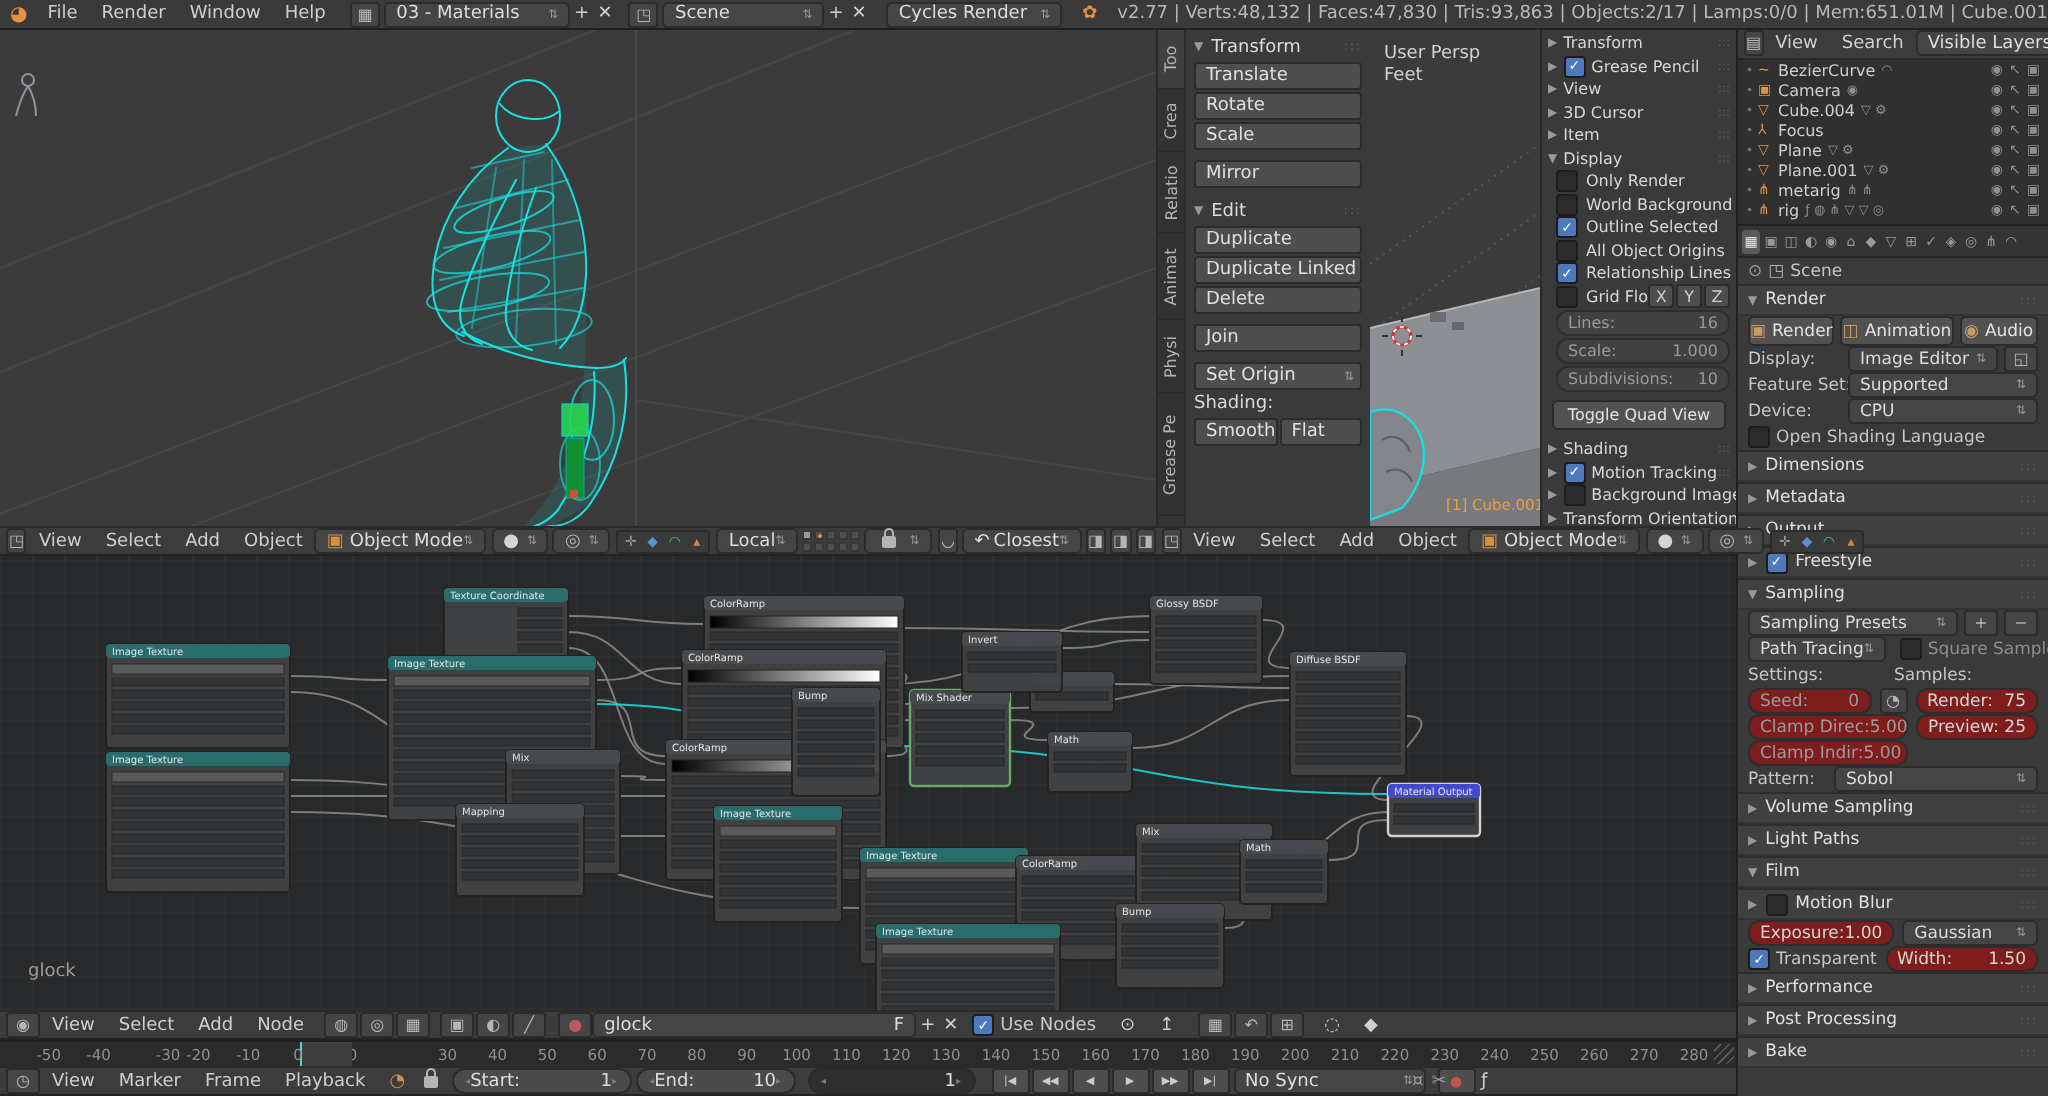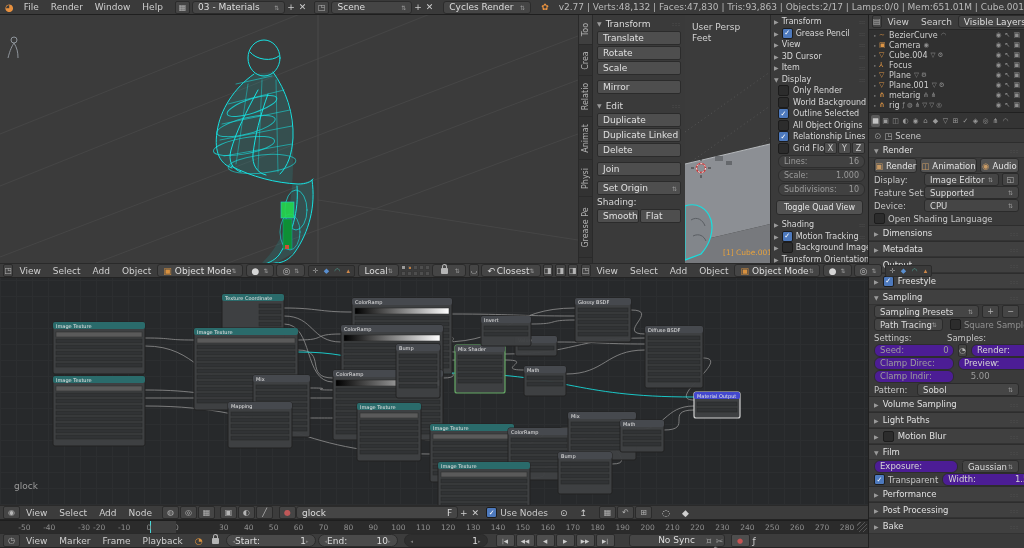--- a/index.html
+++ b/index.html
@@ -65,22 +65,22 @@
   #props{left:868px;top:112px;width:156px;height:436px;background:#3a3a3a;border-left:1px solid #202020;
          border-top:1px solid #202020;box-sizing:border-box;font-size:8.5px;}
   #ptabs{height:15px;background:#343434;border-bottom:1px solid #262626;display:flex;align-items:center;padding-left:2px;gap:1px;}
   .ptab{width:9px;height:12px;display:flex;align-items:center;justify-content:center;font-size:7px;color:#9a9a9a;border-radius:2px;}
   .ptab.active{background:#5a5a5a;color:#e8e8e8;}
   .prow{display:flex;align-items:center;height:13px;padding:0 5px;gap:3px;color:#c6c6c6;white-space:nowrap;}
   .phdr{display:flex;align-items:center;height:14px;padding:0 5px;background:#404040;
         border-top:1px solid #2d2d2d;border-bottom:1px solid #333;color:#e0e0e0;}
   .phdr .tri{font-size:6px;color:#9a9a9a;margin-right:4px;}
   .phdr .grip{margin-left:auto;color:#5d5d5d;font-size:6px;letter-spacing:1px;}
-  .pfield{display:flex;height:11px;background:#4c1d95;border:1px solid #2d2d2d;
-          border-radius:6px;padding:0 5px;color:#d5d5d5;flex:1;gap:39px;}
+  .pfield{display:flex;align-items:center;height:11px;background:#7f1d1d;border:1px solid #2d2d2d;
+          border-radius:6px;padding:0 5px;color:#d5d5d5;flex:1;}
   .pfield .v{margin-left:auto;}
   .pfield.dim2{color:#9c9c9c;}
   
   #nodeed{left:0;top:278px;width:868px;height:227px;background:#27292b;
     background-image:repeating-linear-gradient(0deg,#2c2e30 0 1px,transparent 1px 16px),
                      repeating-linear-gradient(90deg,#2c2e30 0 1px,transparent 1px 16px);}
   #nodelabel{position:absolute;left:14px;top:203px;color:#9a9a9a;font-size:9px;}
   
   #vph1{left:0;top:263px;width:578px;height:15px;}
   #vph2{left:578px;top:263px;width:290px;height:15px;}
@@ -611,28 +611,28 @@
       <span class="tri">▶</span>
       <span>Volume Sampling</span>
       <span class="grip">:::</span>
     </div>
     <div class="phdr">
       <span class="tri">▶</span>
       <span>Light Paths</span>
       <span class="grip">:::</span>
     </div>
     <div class="phdr">
+      <span class="tri">▼</span>
+      <span>Film</span>
+      <span class="grip">:::</span>
+    </div>
+    <div class="phdr">
       <span class="tri">▶</span>
       <span class="cb" style="margin-right: 4px;"></span>
       <span>Motion Blur</span>
-      <span class="grip">:::</span>
-    </div>
-    <div class="phdr">
-      <span class="tri">▼</span>
-      <span>Film</span>
       <span class="grip">:::</span>
     </div>
     <div class="prow" style="gap: 4px;">
       <span class="pfield" style="max-width: 72px;">
         <span>Exposure:</span>
         <span class="v">1.00</span>
       </span>
       <span class="dd" style="flex: 1 1 0%;">
         <span>Gaussian</span>
         <span class="ar" style="margin-left: auto;">⇅</span>
@@ -1157,21 +1157,21 @@
       <span class="sar">▸</span>
     </span>
     <span style="display: inline-flex; gap: 1px; margin-left: 8px;">
       <span class="tbtn">|◀</span>
       <span class="tbtn">◀◀</span>
       <span class="tbtn">◀</span>
       <span class="tbtn">▶</span>
       <span class="tbtn">▶▶</span>
       <span class="tbtn">▶|</span>
     </span>
-    <span class="dd" style="margin-left: 14px; width: 84px; flex-direction: column;">
+    <span class="dd" style="margin-left: 2px; width: 84px;">
       <span>No Sync</span>
       <span class="ar" style="margin-left: auto;">⇅</span>
     </span>
     <span class="tbtn" style="margin-left: 6px; color: rgb(198, 83, 83); font-size: 7px;">●</span>
     <span class="menu" style="padding: 0px 3px;">ƒ</span>
     <span style="position: absolute; left: 706px; display: inline-flex; gap: 4px; color: rgb(154, 154, 154);">
       <span>¤</span>
       <span>✂</span>
     </span>
   </div>

